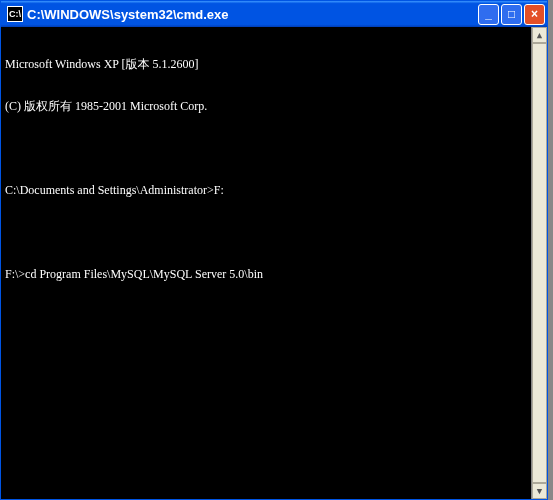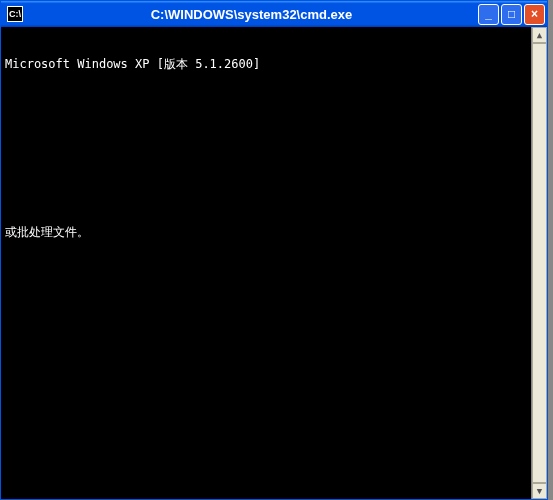--- a/index.html
+++ b/index.html
@@ -28,21 +28,21 @@
   }
   .titlebar .icon {
     width: 16px; height: 16px;
     background: #000;
     border: 1px solid #fff;
     margin-right: 4px;
     font-size: 9px;
     display:flex;align-items:center;justify-content:center;
     color:#fff;
   }
-  .titlebar .title { flex: 1; text-align: center; }
+  .titlebar .title { flex: 1; }
   .winbtn {
     width: 21px; height: 21px;
     margin-left: 2px;
     border: 1px solid #fff;
     border-radius: 3px;
     color: #fff;
     font-family: Tahoma, sans-serif;
     font-size: 12px;
     font-weight: bold;
     display: flex; align-items: center; justify-content: center;
@@ -66,40 +66,42 @@
     position: absolute;
     right: 0; top: 0; bottom: 0;
     width: 16px;
     background: #ece9d8;
     border-left: 1px solid #888;
     display:flex;flex-direction:column;justify-content:space-between;
   }
   .sbtn{height:16px;background:#ece9d8;border:1px solid #aca899;display:flex;align-items:center;justify-content:center;font-size:9px;color:#555;}
   .track{flex:1;background:#f4f3ee;position:relative;}
   .thumb{position:absolute;left:0;right:0;top:0;height:100%;background:#ece9d8;border:1px solid #aca899;}
-  .line { min-height:14px; }
+  .line { min-height:14px;font-family:Liberation Serif, serif; }
 </style>
 </head>
 <body>
 
 <div class="window">
   <div class="titlebar">
     <span class="icon">C:\</span>
     <span class="title">C:\WINDOWS\system32\cmd.exe</span>
     <span class="winbtn min">_</span>
     <span class="winbtn max">□</span>
     <span class="winbtn close">×</span>
   </div>
 
   <div class="term">
     <div class="line">Microsoft Windows XP [版本 5.1.2600]</div>
+    <div class="line">(C) 版权所有 1985-2001 Microsoft Corp.</div>
     <div class="line"></div>
+    <div class="line">C:\Documents and Settings\Administrator&gt;F:</div>
     <div class="line"></div>
+    <div class="line">F:\&gt;cd Program Files\MySQL\MySQL Server 5.0\bin</div>
     <div class="line"></div>
-    <div class="line">或批处理文件。</div>
     <div class="line"></div>
     
     
     
     
     
     
     
     
     

